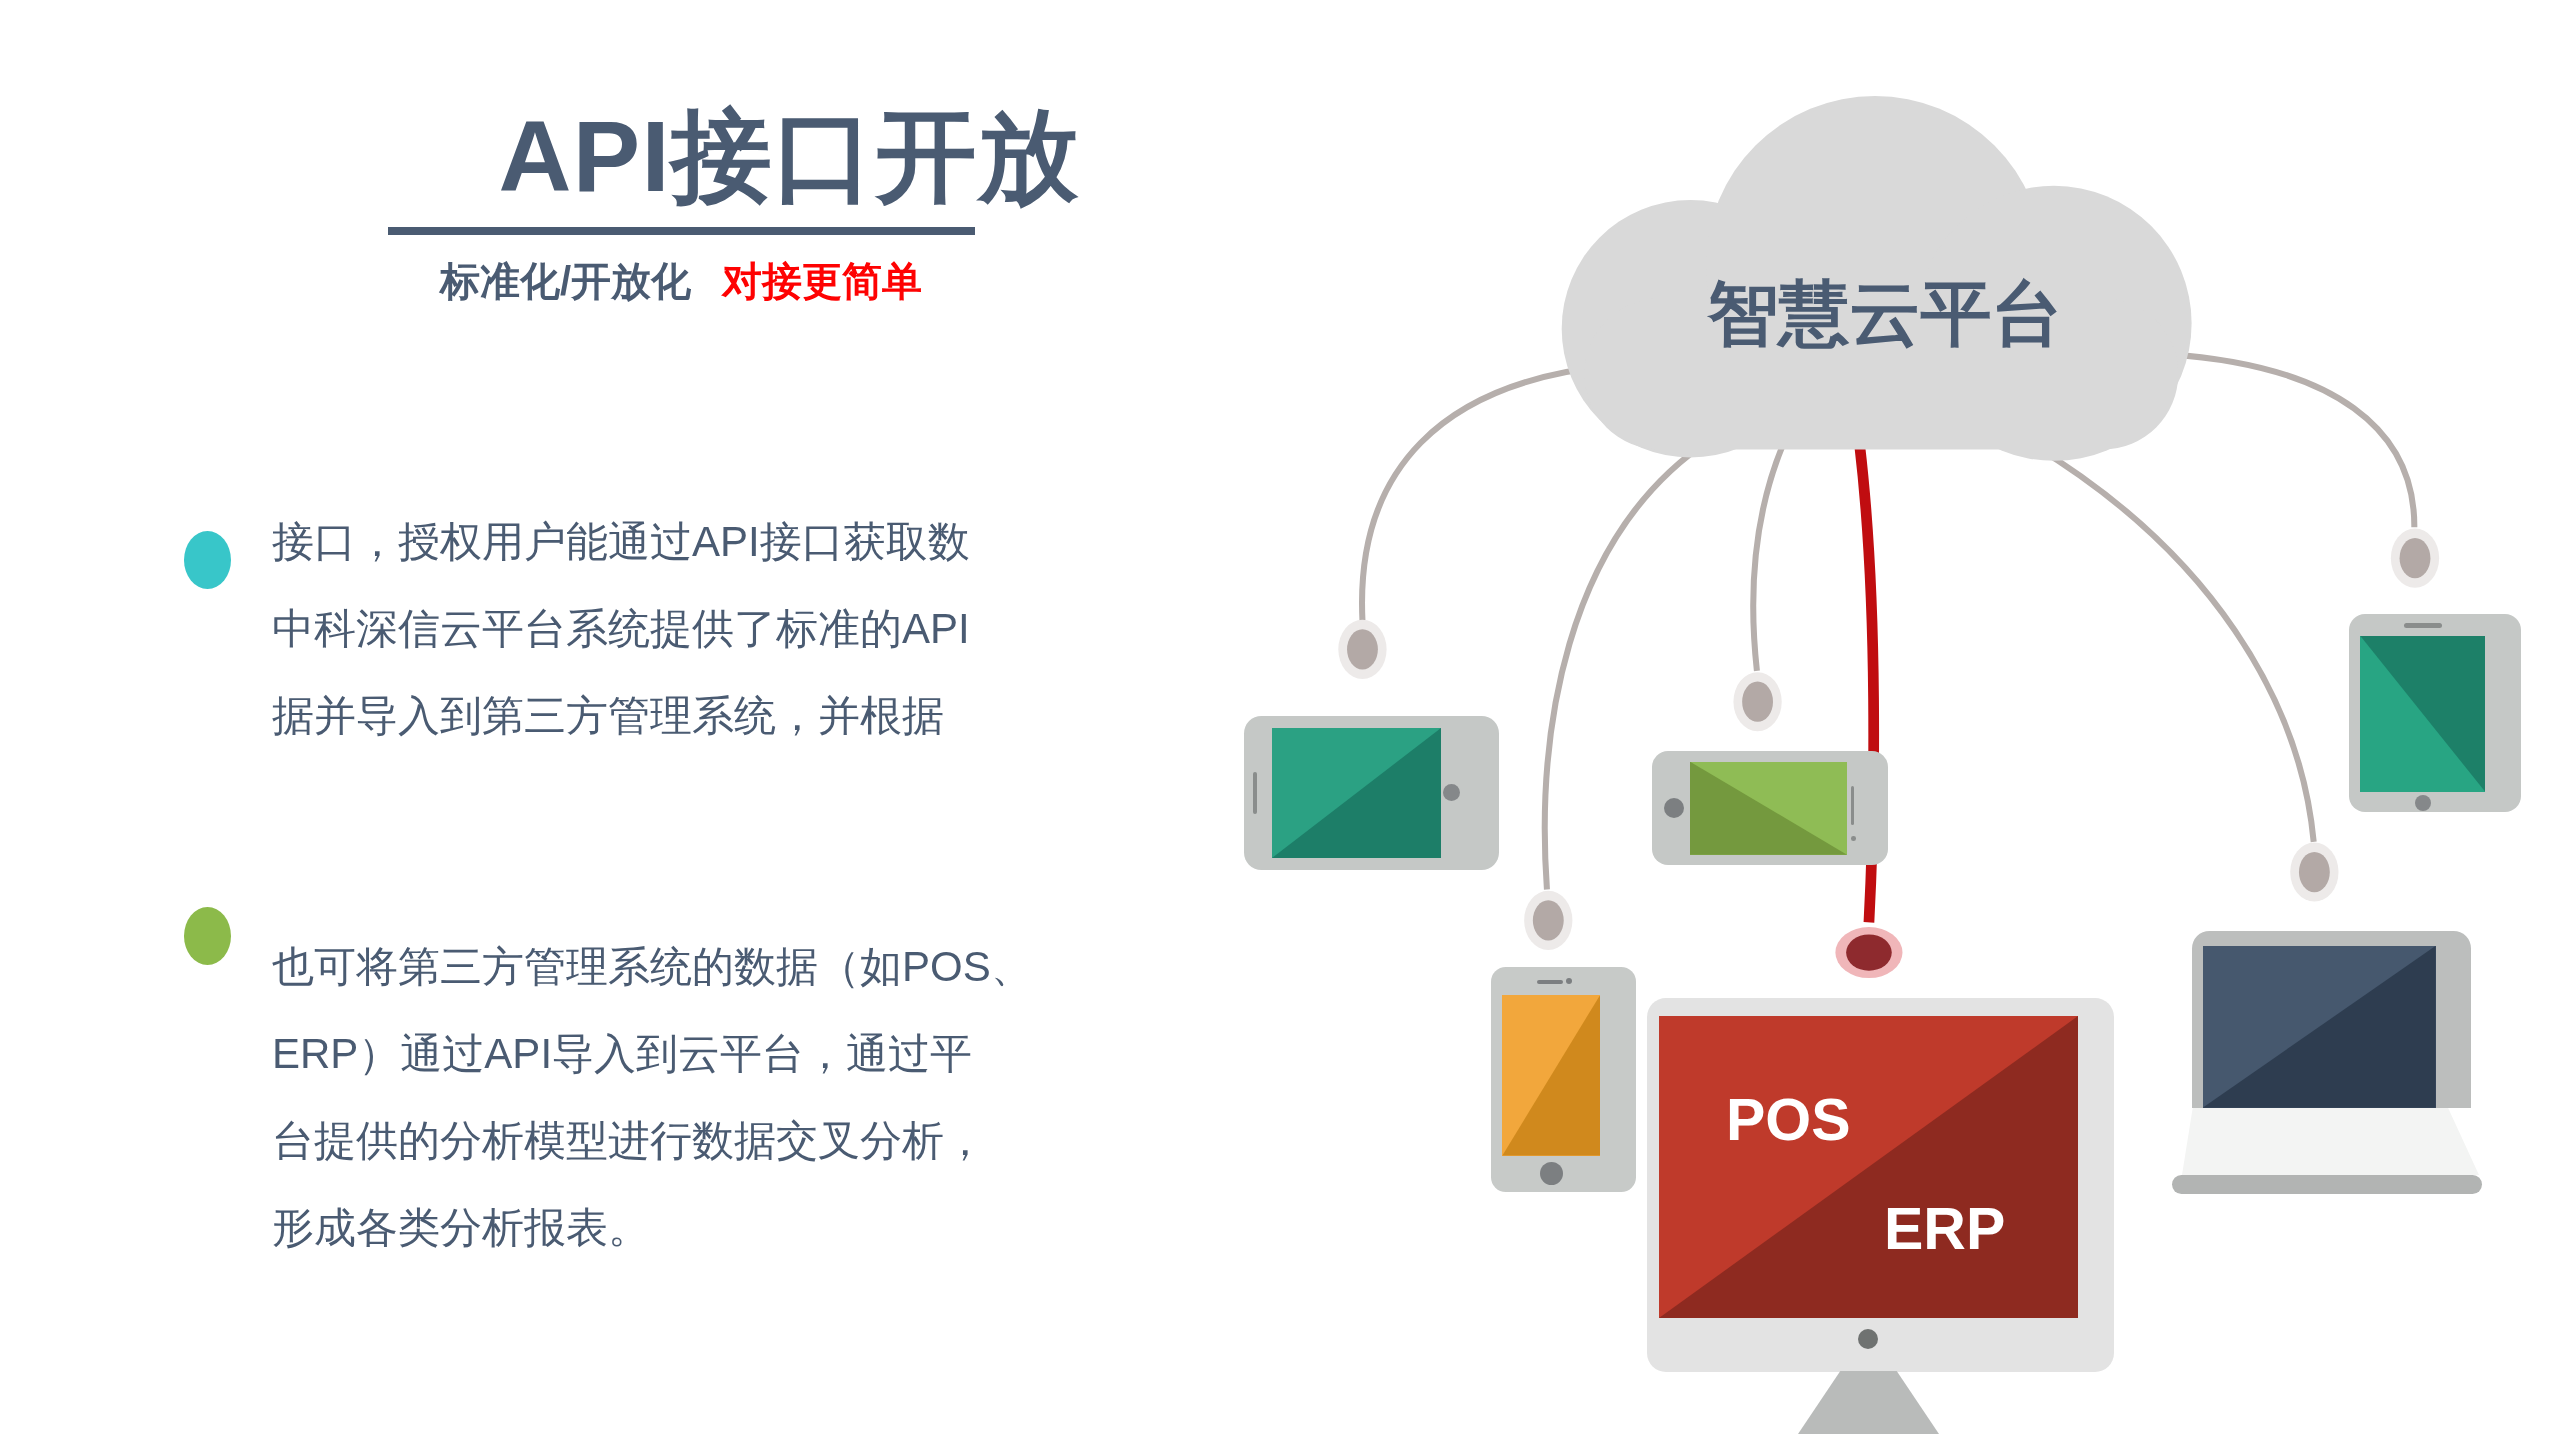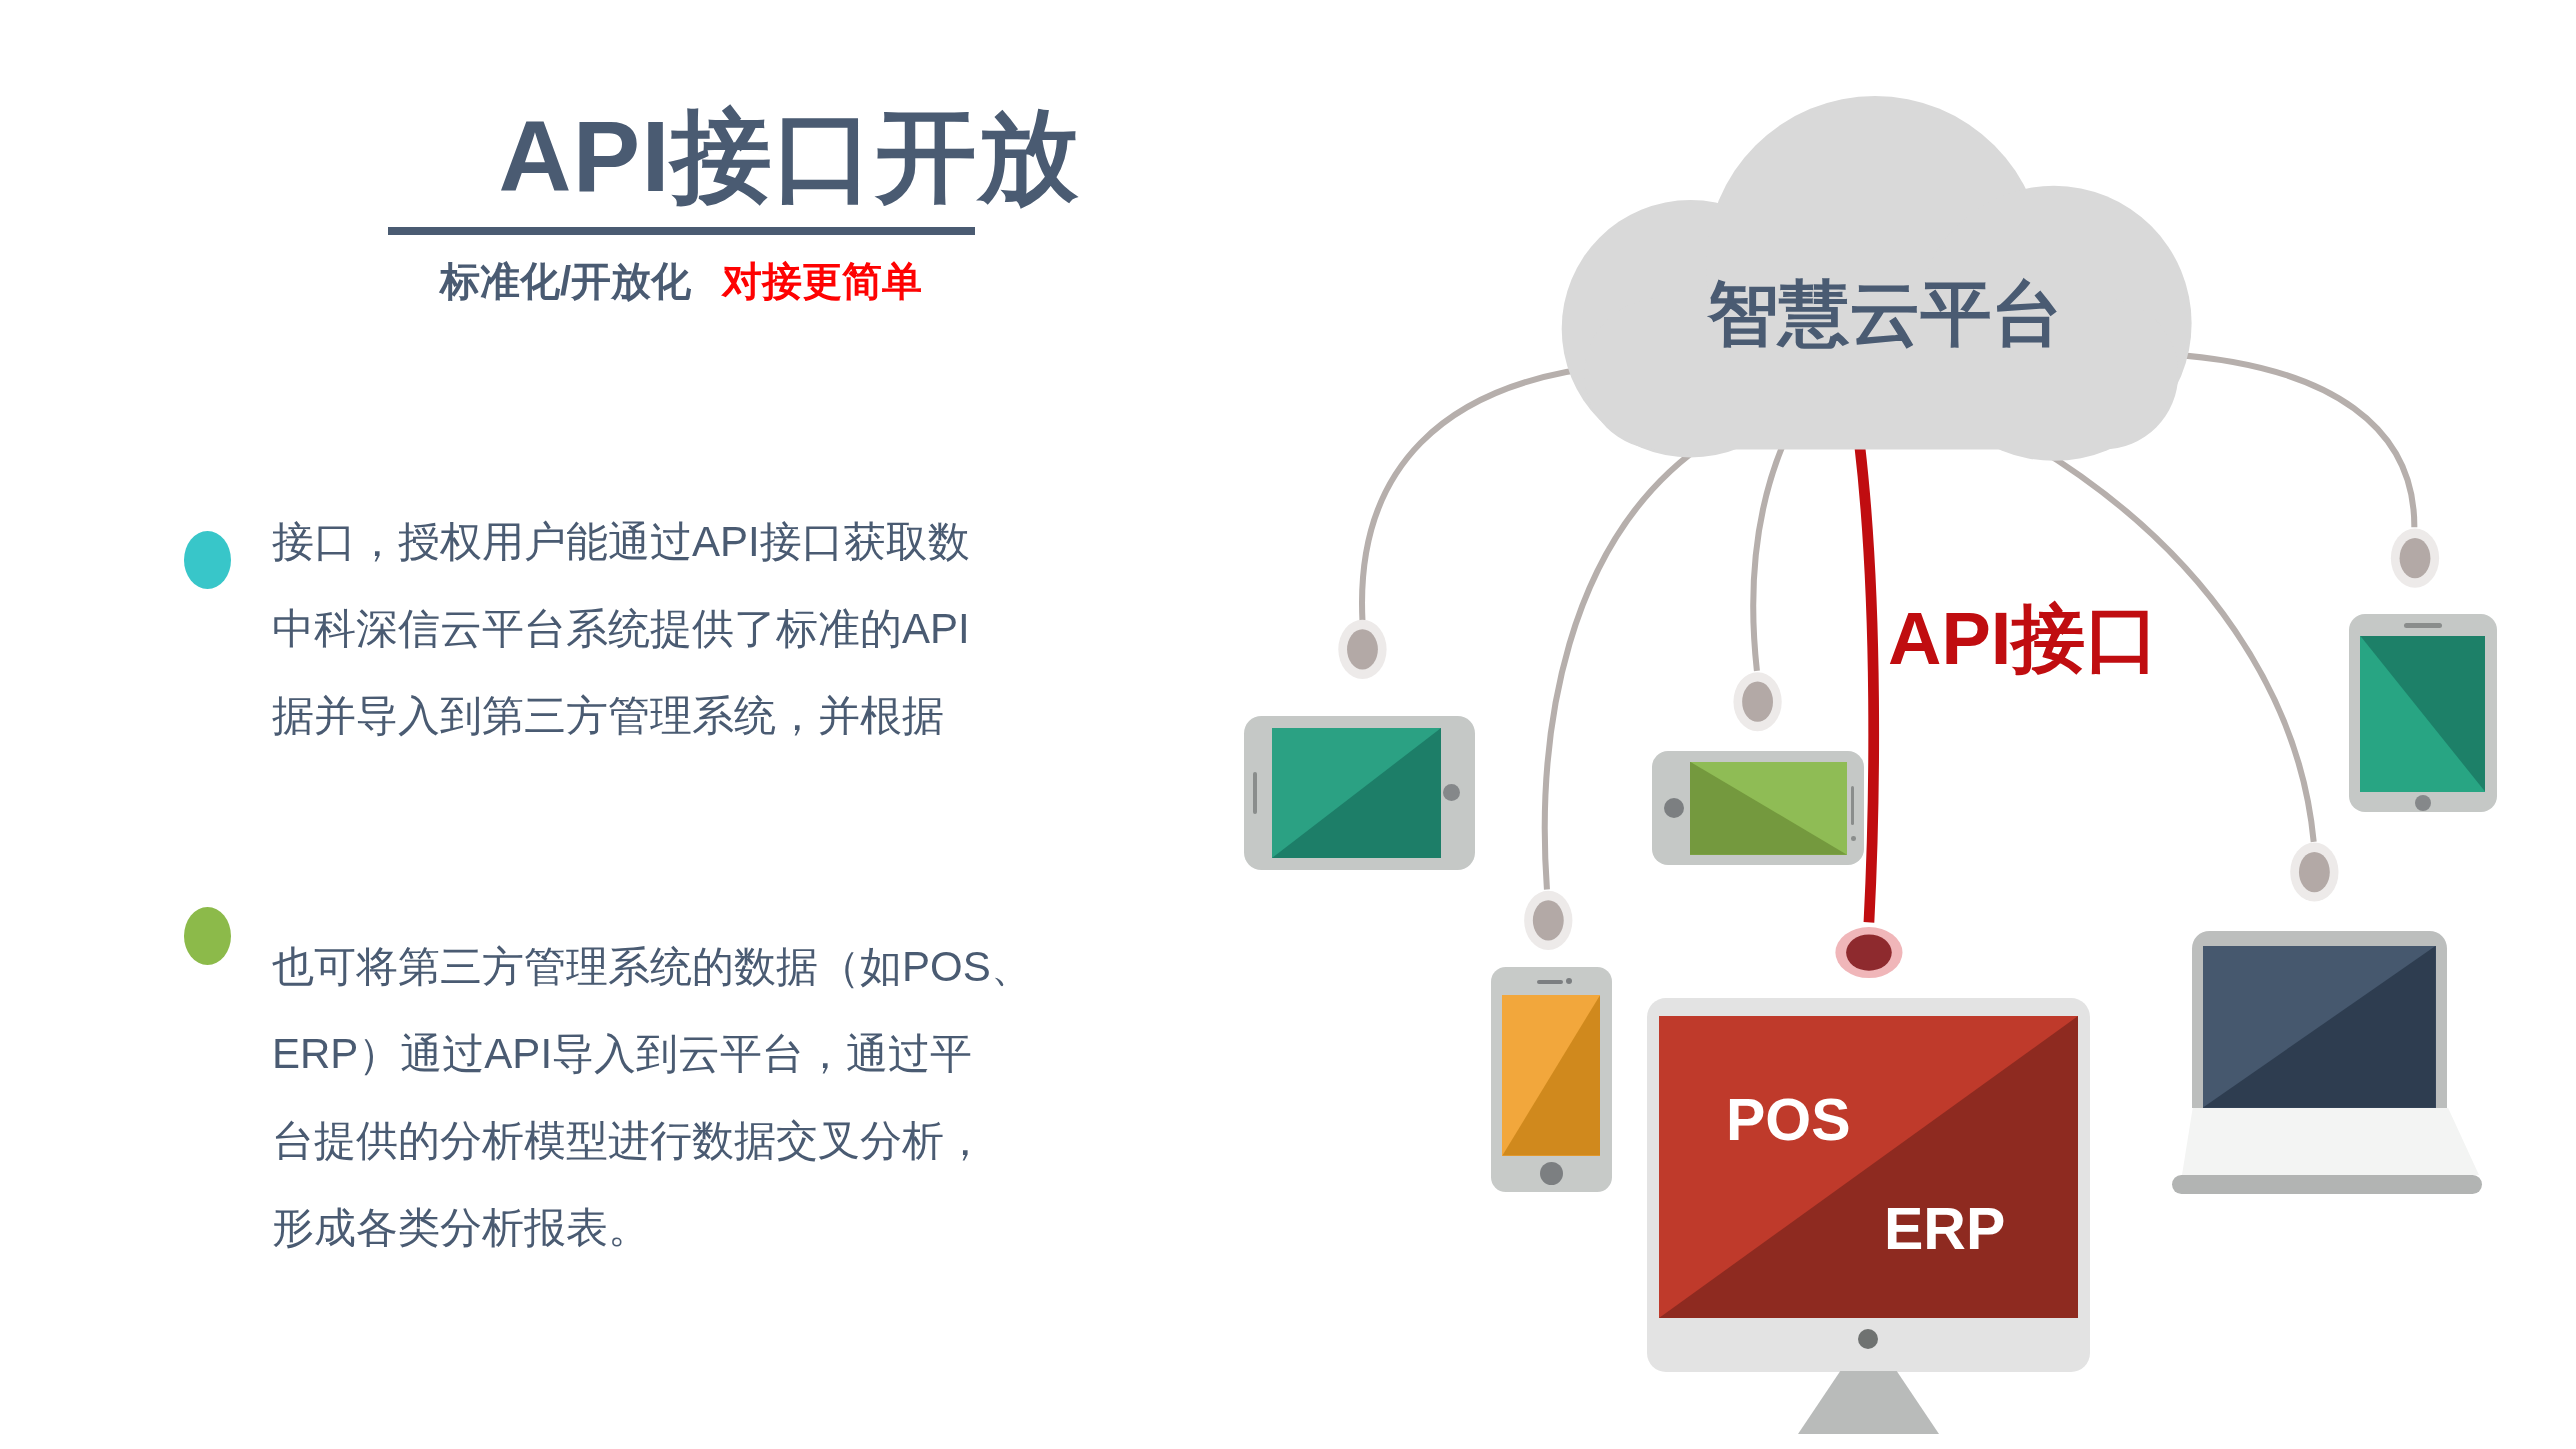--- a/index.html
+++ b/index.html
@@ -21,21 +21,21 @@
   .bullet-text{position:absolute;left:272px;width:892px;color:#4a5b72;font-size:42px;}
   .bullet-text .line{height:87px;line-height:87px;white-space:nowrap;}
 
   
   .diagram-svg{position:absolute;left:0;top:0;width:2576px;height:1449px;}
   .cloud-label{position:absolute;left:1610px;top:267px;width:550px;text-align:center;
                font-size:71px;font-weight:bold;color:#4a5b72;}
   .api-label{position:absolute;left:1888px;top:590px;font-size:74px;font-weight:bold;color:#c00d10;}
 
   
-  .device{position:absolute;}
+  .device{position:absolute;padding-left:24px;}
   .screen{position:absolute;overflow:hidden;}
   .screen .shade{position:absolute;inset:0;}
   .home-btn{position:absolute;border-radius:50%;background:#85888a;}
   .slit{position:absolute;background:#8a8d8c;border-radius:2.7px;}
 
   
   .tablet-left{left:1244px;top:716px;width:231px;height:154px;background:#c5c8c6;border-radius:17.4px;}
   .tablet-left .screen{left:28px;top:12px;width:169px;height:130px;background:#2ba183;}
   .tablet-left .shade{background:#1d7e68;clip-path:polygon(100% 0,100% 100%,0 100%);}
   .tablet-left .home-btn{left:199px;top:68px;width:17.4px;height:17.4px;}
@@ -153,21 +153,20 @@
 
   <span class="bullet-dot dot-green" style="left:184px;top:907px;"></span>
   <div class="bullet-text" style="top:923px;">
     <div class="line">也可将第三方管理系统的数据（如POS、</div>
     <div class="line">ERP）通过API导入到云平台，通过平</div>
     <div class="line">台提供的分析模型进行数据交叉分析，</div>
     <div class="line">形成各类分析报表。</div>
   </div>
 
   <div class="cloud-label">智慧云平台</div>
-  <div class="api-label">API接口</div>
 
   <div class="device tablet-left">
     <div class="slit"></div>
     <div class="screen">
         <div class="shade"></div>
       </div>
     <div class="home-btn"></div>
   </div>
 
   <div class="device phone-green">

